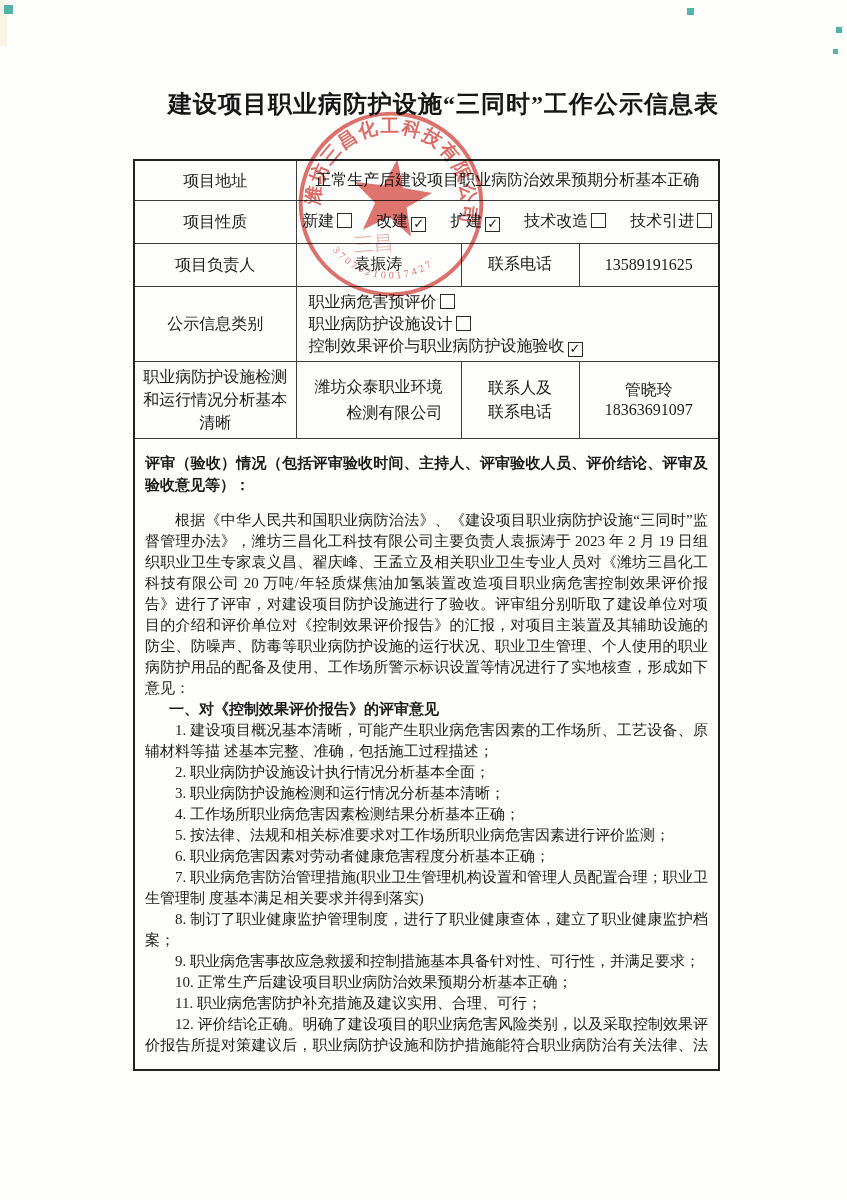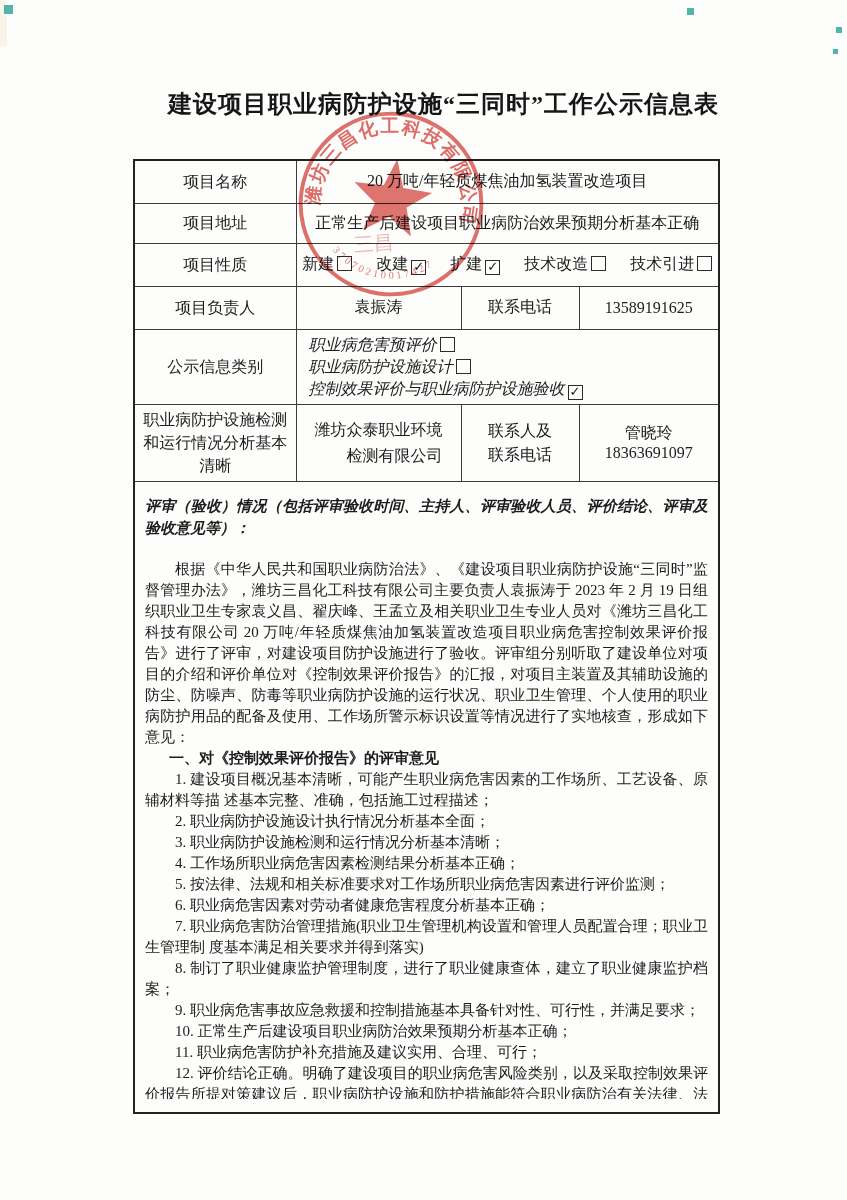--- a/index.html
+++ b/index.html
@@ -47,26 +47,26 @@
   .cb{
     display:inline-block;width:15px;height:15px;
     border:1.6px solid #2b2b2b;box-sizing:border-box;
     vertical-align:-2px;margin-left:3px;
     text-align:center;line-height:11px;font-size:13px;font-weight:700;
     font-family:"DejaVu Sans",sans-serif;color:#161616;
   }
   .nature-row{display:flex;justify-content:center;gap:24px;white-space:nowrap;}
   .opt{white-space:nowrap;}
   .pub-cell{padding:4px 6px 4px 12px !important;}
-  .pub-opt{line-height:22px;text-align:left;font-style:italic;}
+  .pub-opt{line-height:22px;text-align:left;}
 
   
   td.review-cell{vertical-align:top;padding:6px 10px !important;}
   .review-inner{height:604px;overflow:hidden;font-size:15px;line-height:21px;text-align:justify;}
-  .rv-heading{font-weight:700;line-height:22px;margin-bottom:20px;font-style:italic;}
+  .rv-heading{font-weight:700;line-height:22px;margin-bottom:14px;}
   .rv-section{font-weight:700;text-indent:1.6em;}
   .rv-p{margin:0;text-indent:2em;}
 
   
   .stamp{
     position:absolute;left:283px;top:96px;width:216px;height:216px;
     opacity:.85;mix-blend-mode:multiply;
     transform:rotate(8deg);
     pointer-events:none;
   }
@@ -86,24 +86,20 @@
 
   <table class="form">
     <colgroup>
         <col style="width:162px">
         <col style="width:165px">
         <col style="width:118px">
         <col style="width:140px">
       </colgroup>
 
     <tbody>
-        <tr style="height:43px">
-      <td class="label">项目名称</td>
-      <td colspan="3" class="center">20 万吨/年轻质煤焦油加氢装置改造项目</td>
-    </tr>
 
     <tr style="height:40px">
       <td class="label">项目地址</td>
       <td colspan="3" class="center">正常生产后建设项目职业病防治效果预期分析基本正确</td>
     </tr>
 
     <tr style="height:43px">
       <td class="label">项目性质</td>
       <td colspan="3">
         <div class="nature-row">

